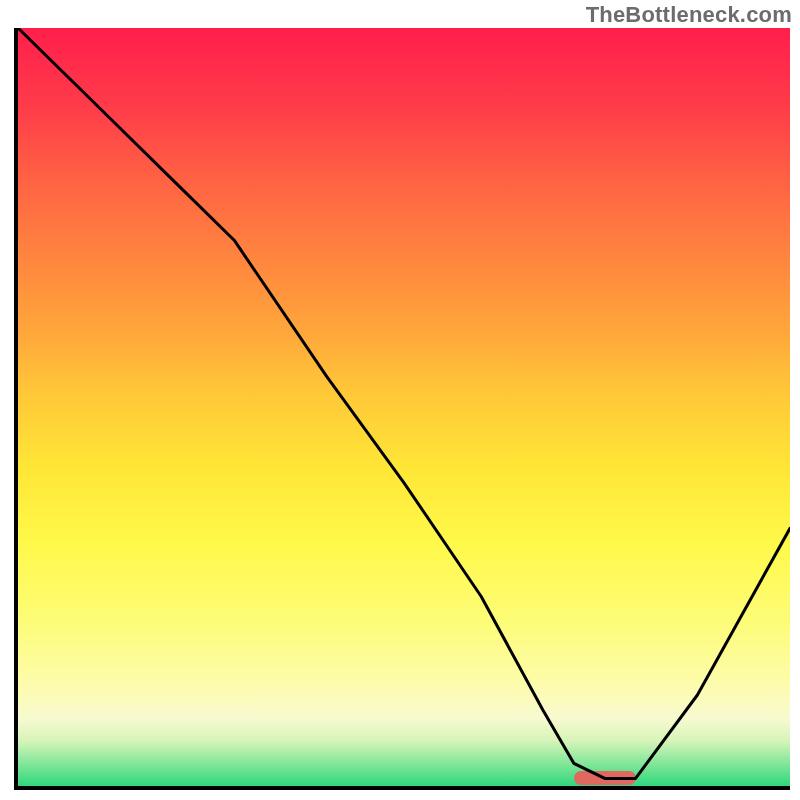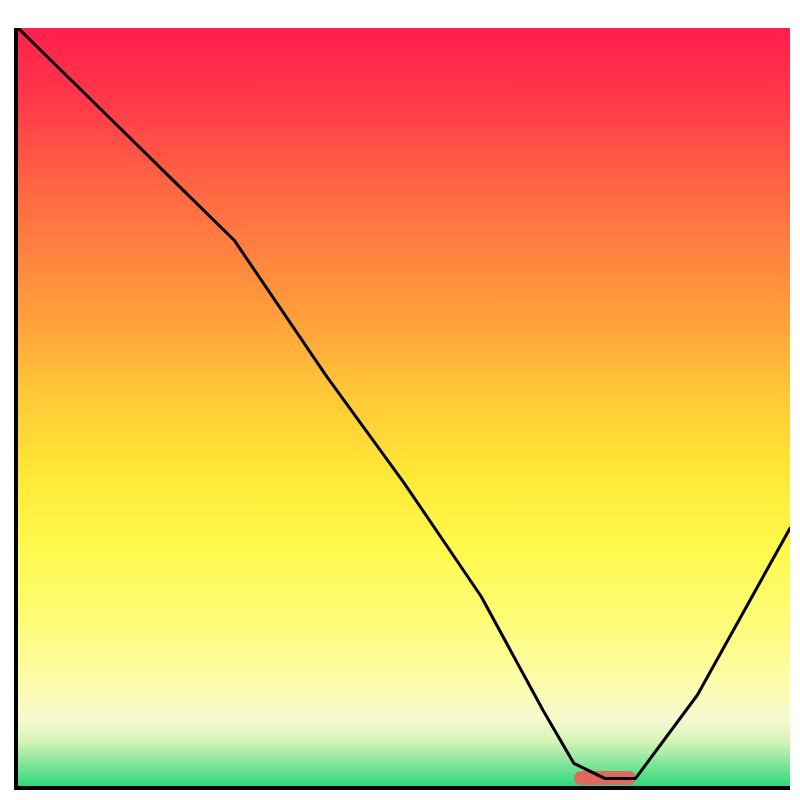--- a/index.html
+++ b/index.html
@@ -68,20 +68,21 @@
     left: 0;
     top: 0;
     width: 100%;
     height: 100%;
   }
 </style>
 </head>
 <body>
 
 <div class="container">
+  <div class="watermark">TheBottleneck.com</div>
 
   <div class="plot">
     <div class="gradient"></div>
 
     <div id="marker" class="marker" style="left: 555.84px; width: 61.76px; top: 743.42px; height: 14px; background: rgb(224, 104, 95);"></div>
 
     <svg class="curve" viewBox="0 0 772 758" preserveAspectRatio="none">
       <path id="curve-path" d="M0.0 0.0 L77.2 75.8 L154.4 151.6 L216.2 212.2 L308.8 348.7 L386.0 454.8 L463.2 568.5 L525.0 682.2 L555.8 735.3 L586.7 750.4 L617.6 750.4 L679.4 667.0 L772.0 500.3" fill="none" stroke="#000" stroke-width="3" stroke-linejoin="round" stroke-linecap="round"></path>
     </svg>
   </div>

